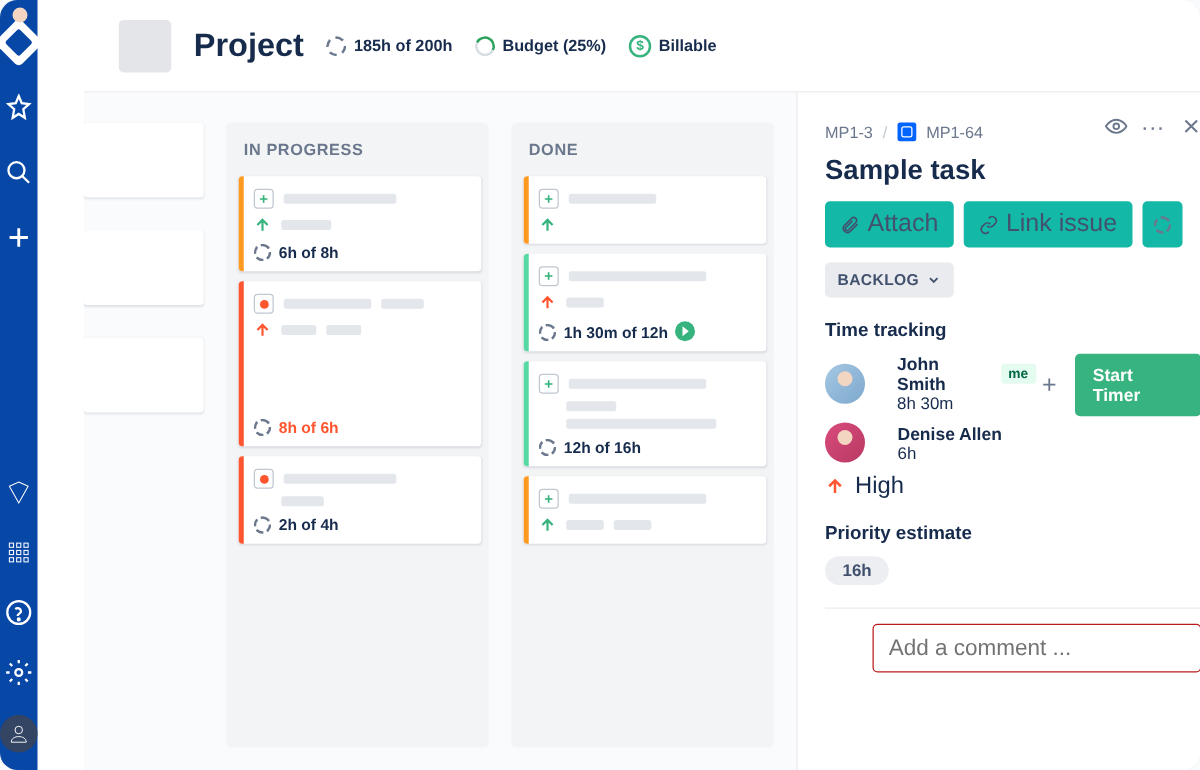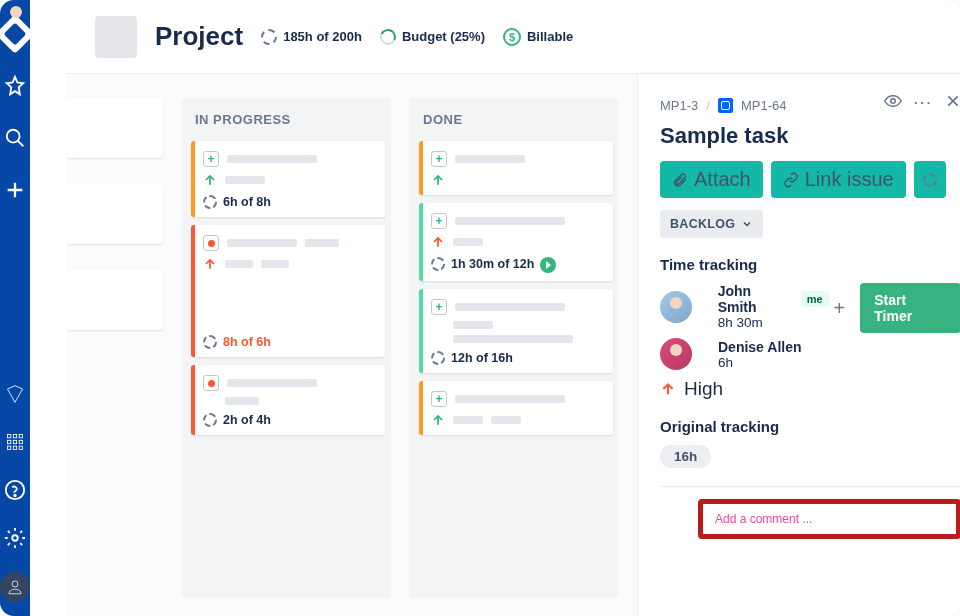--- a/index.html
+++ b/index.html
@@ -33,21 +33,21 @@
 .stripe-red { background:#ff5630; }
 .stripe-orange { background:#ff991f; }
 .card-body { flex:1; padding:10px 10px 8px 8px; display:flex; flex-direction:column; gap:6px; }
 .row1 { display:flex; align-items:center; gap:8px; }
 .badge-sq { width:16px; height:16px; border:1.5px solid #c1c7d0; border-radius:3px; display:flex; align-items:center; justify-content:center; font-size:12px; font-weight:700; line-height:1; }
 .badge-plus { color:#36b37e; }
 .badge-dot::after { content:""; width:7px; height:7px; background:#ff5630; border-radius:50%; display:block; }
 .arrow-up { width:14px; height:14px; display:flex; align-items:center; justify-content:center; }
 .arrow-up svg { display:block; }
 .ph { height:8px; background:#e3e6eb; border-radius:2px; }
-.time-row { display:flex; align-items:flex-start; gap:6px; padding-top:2px; }
+.time-row { display:flex; align-items:flex-end; gap:6px; padding-top:2px; }
 .dashcirc { width:14px; height:14px; border:2px dashed #6b778c; border-radius:50%; }
 .timetxt { font-size:12.5px; font-weight:600; color:#172b4d; }
 .timetxt.over { color:#ff5630; }
 .play { width:16px; height:16px; background:#36b37e; border-radius:50%; position:relative; }
 .play::after { content:""; position:absolute; left:5.5px; top:4px; border-left:5px solid #fff; border-top:4px solid transparent; border-bottom:4px solid transparent; }
 .detail { width: 346px; border-left:1px solid #ebecf0; background:#fff; display:flex; flex-direction:column; padding: 18px 22px 12px 22px; overflow:hidden; }
 .crumbs { display:flex; align-items:flex-end; gap:8px; color:#6b778c; font-size:13px; }
 .crumbs .sep { color:#c1c7d0; }
 .issue-type { width:15px; height:15px; background:#0065ff; border-radius:2px; position:relative; }
 .issue-type::after { content:""; position:absolute; inset:3px; border:1.5px solid #fff; border-radius:2px; }
@@ -69,21 +69,21 @@
 .me-tag { background:#e3fcef; color:#006644; font-size:11px; font-weight:600; padding:2px 6px; border-radius:3px; }
 .sub-line { font-size:13.5px; color:#172b4d; font-weight:500; }
 .track-row { display:flex; align-items:flex-start; }
 .track-right { margin-left:auto; display:flex; align-items:center; gap:10px; }
 .plus-circle { width:22px; height:22px; display:flex; align-items:center; justify-content:center; color:#6b778c; font-size:20px; cursor:pointer; }
 .start-btn { background:#36b37e; color:#fff; padding:9px 14px; border-radius:4px; font-size:14px; font-weight:600; cursor:pointer; }
 .prio { display:flex; align-items:center; gap:8px; font-size:19px; color:#172b4d; font-weight:500; }
 .est-pill { background:#eceef1; border-radius:12px; padding:4px 14px; display:inline-block; font-size:13.5px; font-weight:600; color:#42526e; }
 .divider { height:1px; background:#ebecf0; margin-top:18px; }
 .comment-row { display:flex; align-items:center; gap:10px; margin-top:12px; }
-.comment-input { flex:1; border:5px solid #b91c1c; border-radius:4px; padding:8px 12px; font-size:12px; color:#ec4899; }
+.comment-input { flex:1; border:1px solid #b91c1c; border-radius:4px; padding:8px 12px; font-size:18px; color:#737373; }
 </style>
 </head>
 <body>
 
 <div class="app">
 
   <div class="leftnav">
     <div class="top">
       <div class="icon">
           <div class="logo-diamond"></div>
@@ -408,21 +408,21 @@
           </div>
         </div>
 
         <div class="prio">
           <svg width="16" height="16" viewBox="0 0 24 24" fill="none" stroke="#ff5630" stroke-width="3">
               <path d="M12 20V5M5 12l7-7 7 7"></path>
             </svg>
           <span>High</span>
         </div>
 
-        <div class="section-title">Original tracking</div>
+        <div class="section-title">Priority estimate</div>
         <div><span class="est-pill">16h</span></div>
 
         <div class="divider"></div>
         <div class="comment-row">
           <div class="av" style="width:28px;height:28px"></div>
           <div class="comment-input">Add a comment ...</div>
         </div>
       </div>
     </div>
   </div>

